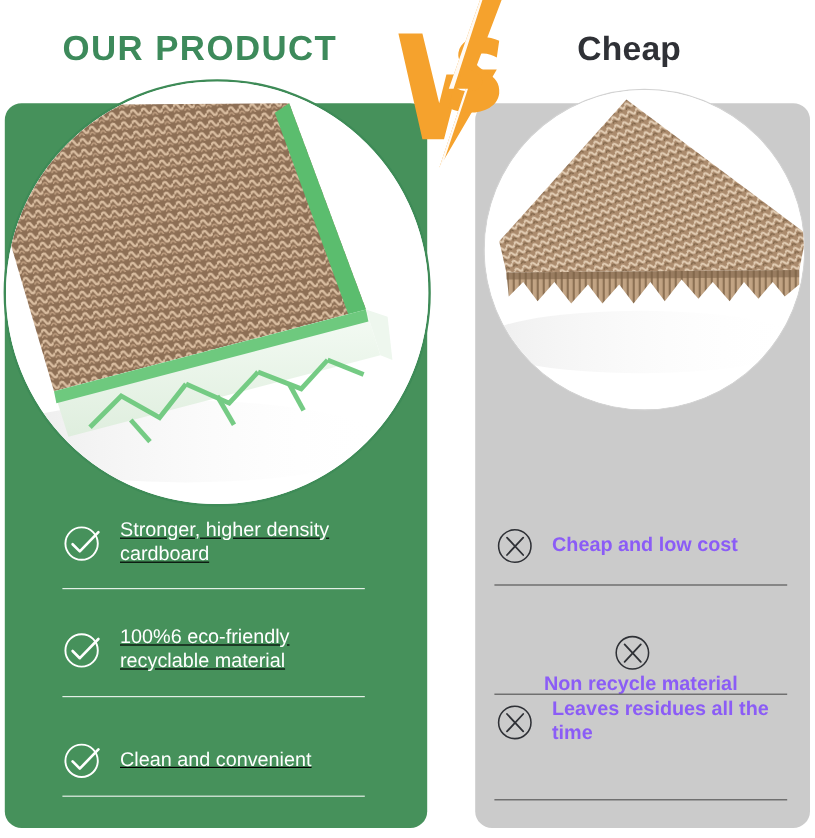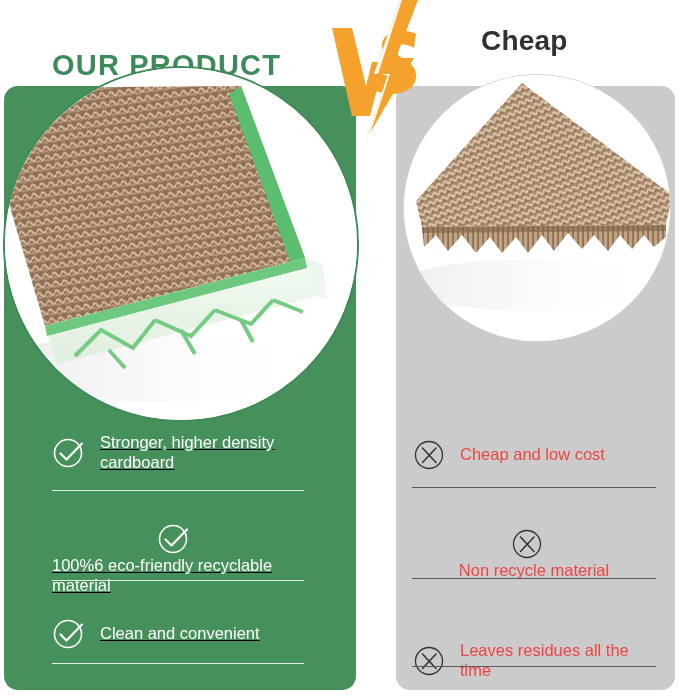--- a/index.html
+++ b/index.html
@@ -10,21 +10,20 @@
     overflow:hidden;
     position:relative;
   }
   .stage{position:absolute;left:0;top:0;width:679px;height:698px;}
 
   
   .hdr{position:absolute;top:25px;font-weight:bold;white-space:nowrap;}
   .hdr-ours{
     left:52px;font-size:29px;letter-spacing:1.2px;
     color:#3d8a5b;
-    margin-top:24px;
   }
   .hdr-others{
     left:481px;font-size:28px;letter-spacing:0.2px;
     color:#2f3136;font-weight:600;
   }
 
   
   .vs-wrap{position:absolute;left:322px;top:0px;width:112px;height:140px;}
   .vs-wrap svg{display:block;}
 
@@ -60,21 +59,21 @@
   .f-left{left:52px;width:258px;text-decoration:underline;}
   .f-right{left:412px;width:244px;}
 
   .ficon{flex:0 0 auto;width:34px;height:34px;margin-right:14px;}
   .ficon svg{display:block;width:34px;height:34px;}
 
   .ftext{
     font-size:16.5px;line-height:20px;font-weight:500;
   }
   .f-left .ftext{color:#ffffff;}
-  .f-right .ftext{color:#ef4444;}
+  .f-right .ftext{color:#8b5cf6;font-weight:bold;}
 
   .divider{position:absolute;height:1px;}
   .d-left{left:52px;width:252px;background:rgba(255,255,255,.85);}
   .d-right{left:412px;width:244px;background:#5a5a5a;}
 </style>
 </head>
 <body>
 
 <div class="stage">
 
@@ -176,21 +175,21 @@
     <span class="ficon">
       <svg viewBox="0 0 34 34" xmlns="http://www.w3.org/2000/svg">
         <circle cx="16" cy="18" r="13.5" fill="none" stroke="#ffffff" stroke-width="1.6"></circle>
         <path d="M8.5,18.5 L14.5,24.5 L30,8.5" fill="none" stroke="#ffffff" stroke-width="2.2" stroke-linecap="round" stroke-linejoin="round"></path>
       </svg>
     </span>
     <span class="ftext">Stronger, higher density cardboard</span>
   </div>
   <div class="divider d-left" style="top:490px;"></div>
 
-  <div class="feature f-left" style="top:521px;flex-direction:column;">
+  <div class="feature f-left" style="top:521px;">
     <span class="ficon">
       <svg viewBox="0 0 34 34" xmlns="http://www.w3.org/2000/svg">
         <circle cx="16" cy="18" r="13.5" fill="none" stroke="#ffffff" stroke-width="1.6"></circle>
         <path d="M8.5,18.5 L14.5,24.5 L30,8.5" fill="none" stroke="#ffffff" stroke-width="2.2" stroke-linecap="round" stroke-linejoin="round"></path>
       </svg>
     </span>
     <span class="ftext">100%6 eco-friendly recyclable material</span>
   </div>
   <div class="divider d-left" style="top:580px;"></div>
 
@@ -220,21 +219,21 @@
     <span class="ficon">
       <svg viewBox="0 0 34 34" xmlns="http://www.w3.org/2000/svg">
         <circle cx="17" cy="18" r="13.5" fill="none" stroke="#2f3136" stroke-width="1.3"></circle>
         <path d="M10.5,11 L24,25.5 M24,11 L10.5,25.5" fill="none" stroke="#2f3136" stroke-width="1.5" stroke-linecap="round"></path>
       </svg>
     </span>
     <span class="ftext">Non recycle material</span>
   </div>
   <div class="divider d-right" style="top:578px;"></div>
 
-  <div class="feature f-right" style="top:640px;justify-content:flex-end;">
+  <div class="feature f-right" style="top:581px;justify-content:flex-end;">
     <span class="ficon">
       <svg viewBox="0 0 34 34" xmlns="http://www.w3.org/2000/svg">
         <circle cx="17" cy="18" r="13.5" fill="none" stroke="#2f3136" stroke-width="1.3"></circle>
         <path d="M10.5,11 L24,25.5 M24,11 L10.5,25.5" fill="none" stroke="#2f3136" stroke-width="1.5" stroke-linecap="round"></path>
       </svg>
     </span>
     <span class="ftext">Leaves residues all the time</span>
   </div>
   <div class="divider d-right" style="top:666px;"></div>
 

